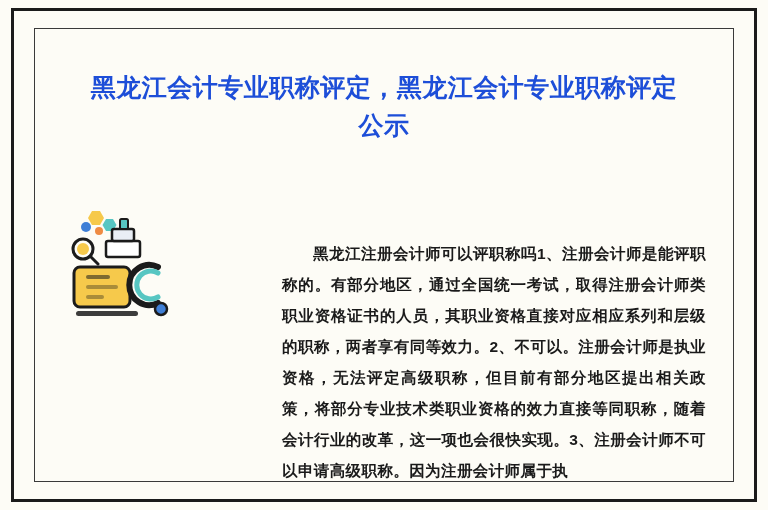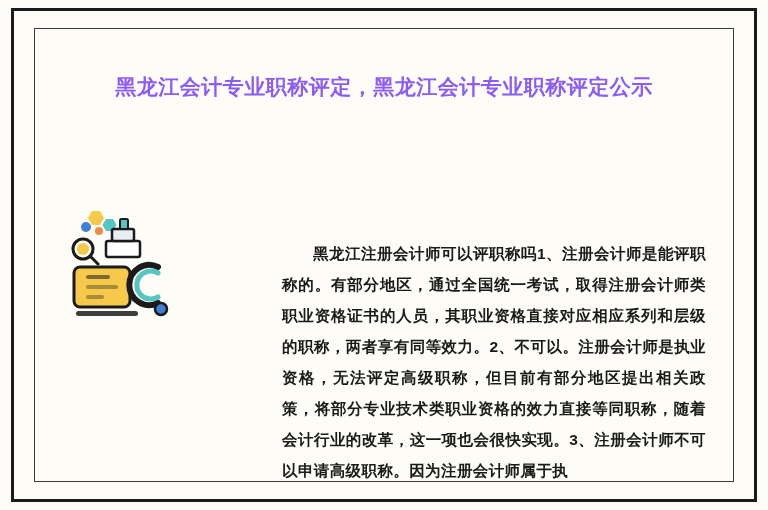--- a/index.html
+++ b/index.html
@@ -47,24 +47,24 @@
     top: 0;
     right: 0;
     bottom: 0;
   }
   .title {
     position: absolute;
     left: 80px;
     top: 68px;
     width: 608px;
     text-align: center;
-    font-size: 21px;
+    font-size: 25px;
     line-height: 38px;
     font-weight: bold;
-    color: #8b5cf6;
+    color: #1d4ed8;
     letter-spacing: 0.5px;
   }
   .article {
     position: absolute;
     left: 282px;
     top: 204px;
     width: 424px;
     font-size: 15.5px;
     line-height: 31px;
     font-weight: bold;

